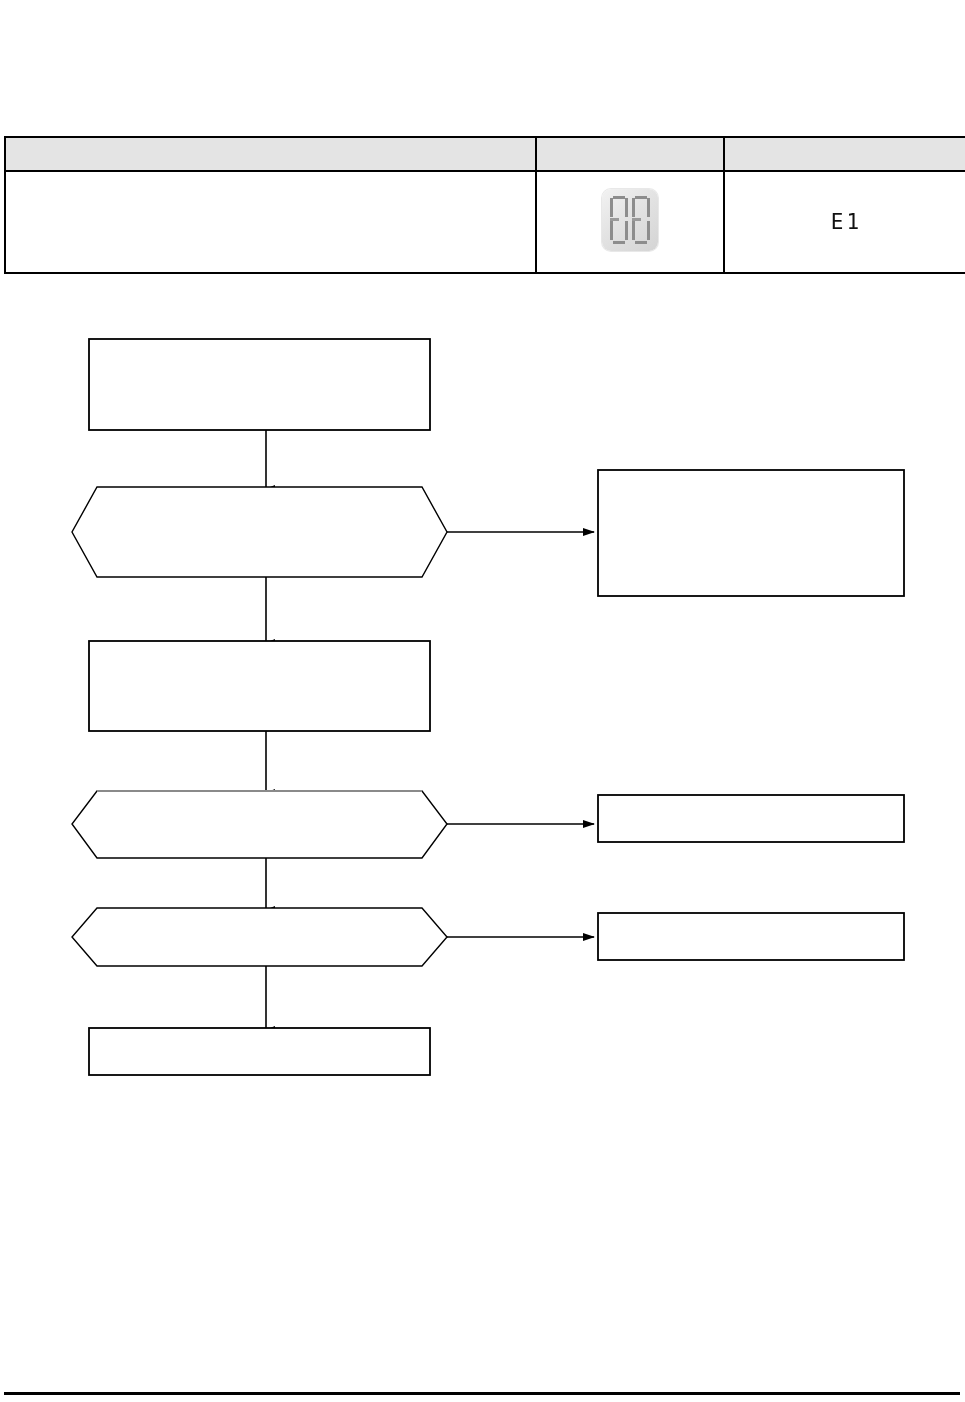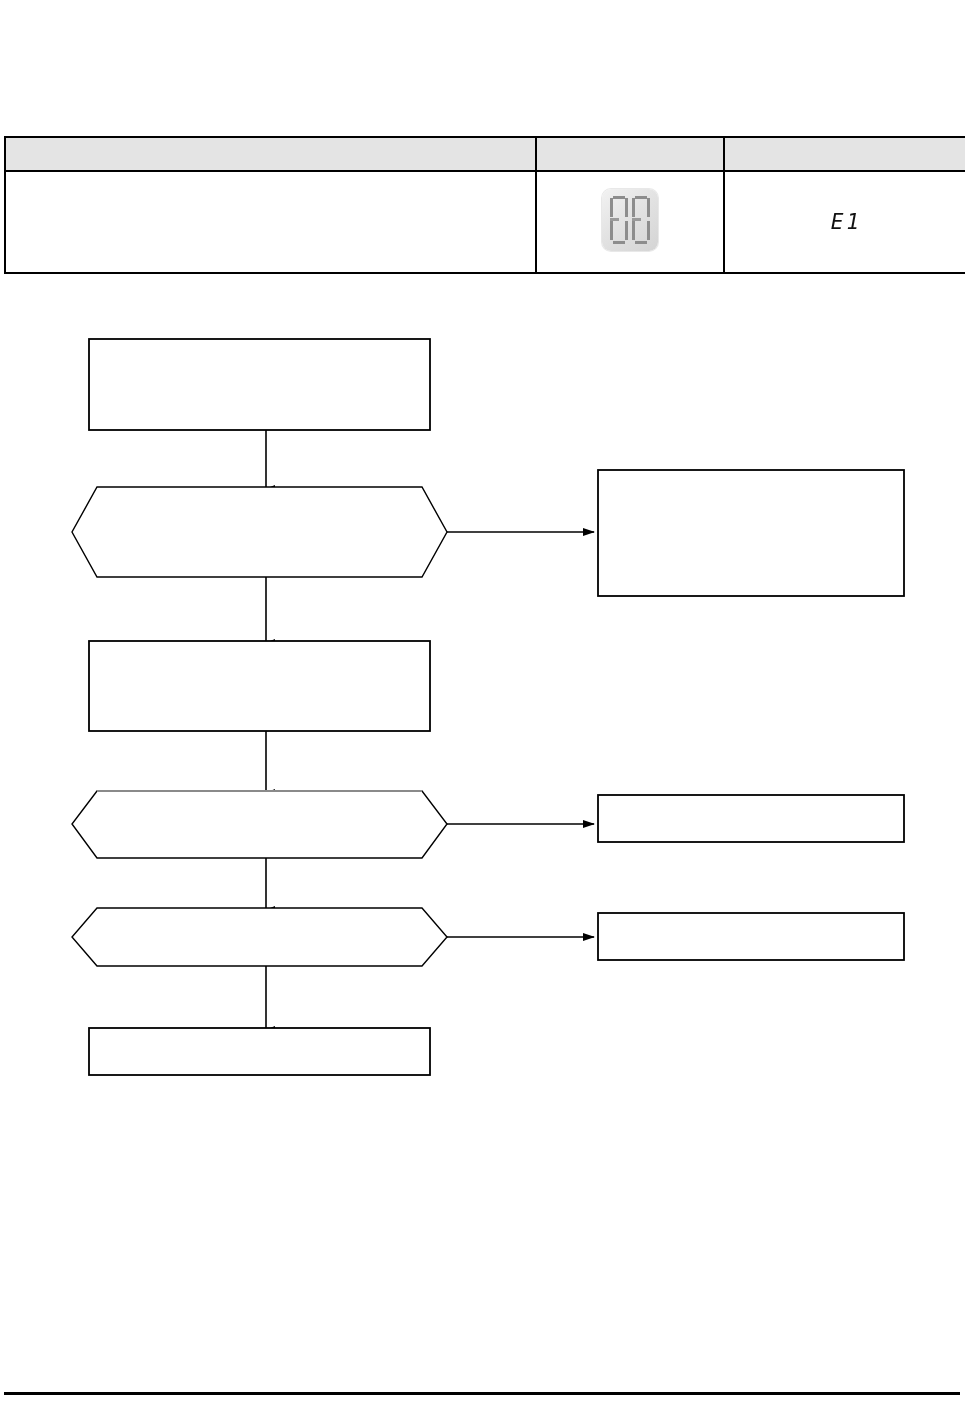--- a/index.html
+++ b/index.html
@@ -94,21 +94,20 @@
     height: 19px;
   }
   .seg.v.tl { left: 1px;  top: 2px; }
   .seg.v.tr { left: 16px; top: 2px; }
   .seg.v.bl { left: 1px;  top: 25px; }
   .seg.v.br { left: 16px; top: 25px; }
 
   .code-label {
     font-family: "DejaVu Sans Mono", monospace;
     font-size: 21px;
-    font-style: italic;
     letter-spacing: 3px;
     color: #111111;
   }
 
   
   #flow {
     position: absolute;
     left: 0;
     top: 0;
     width: 965px;

